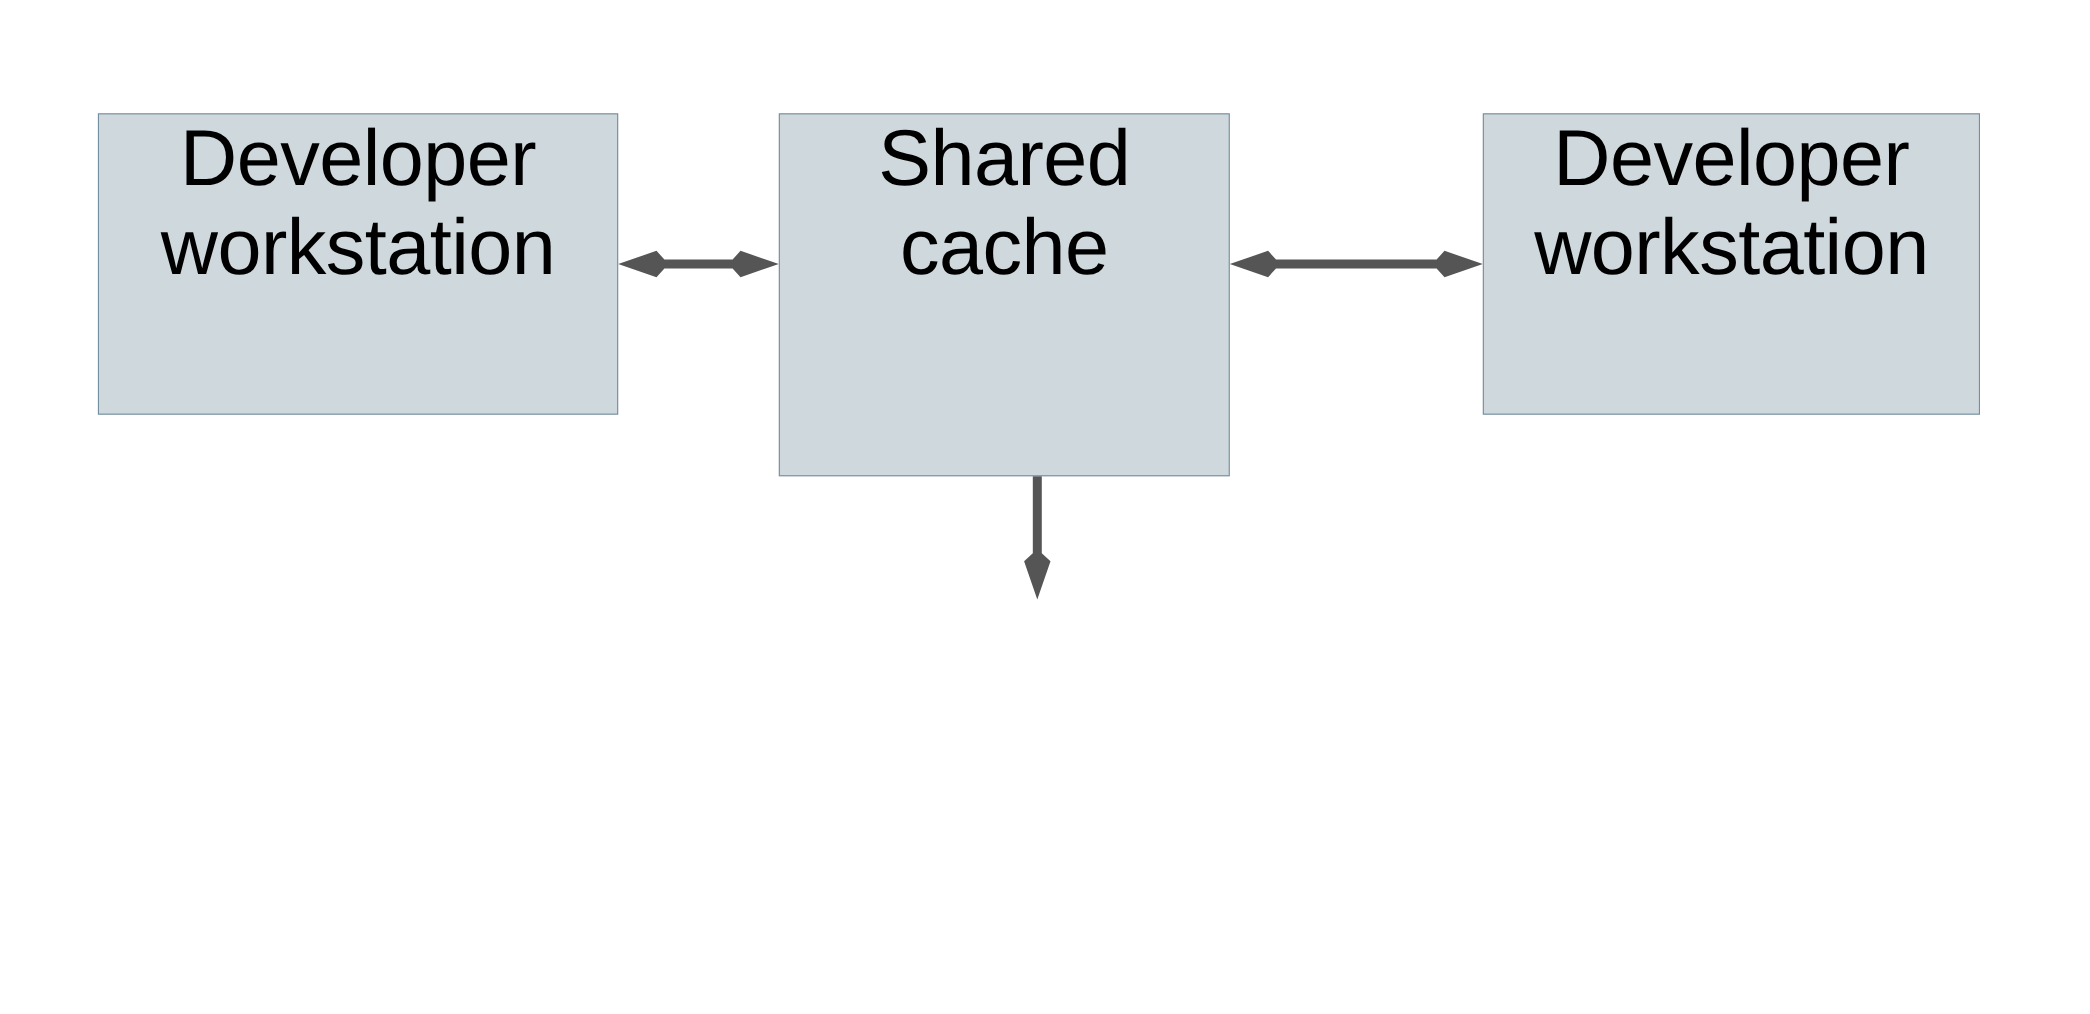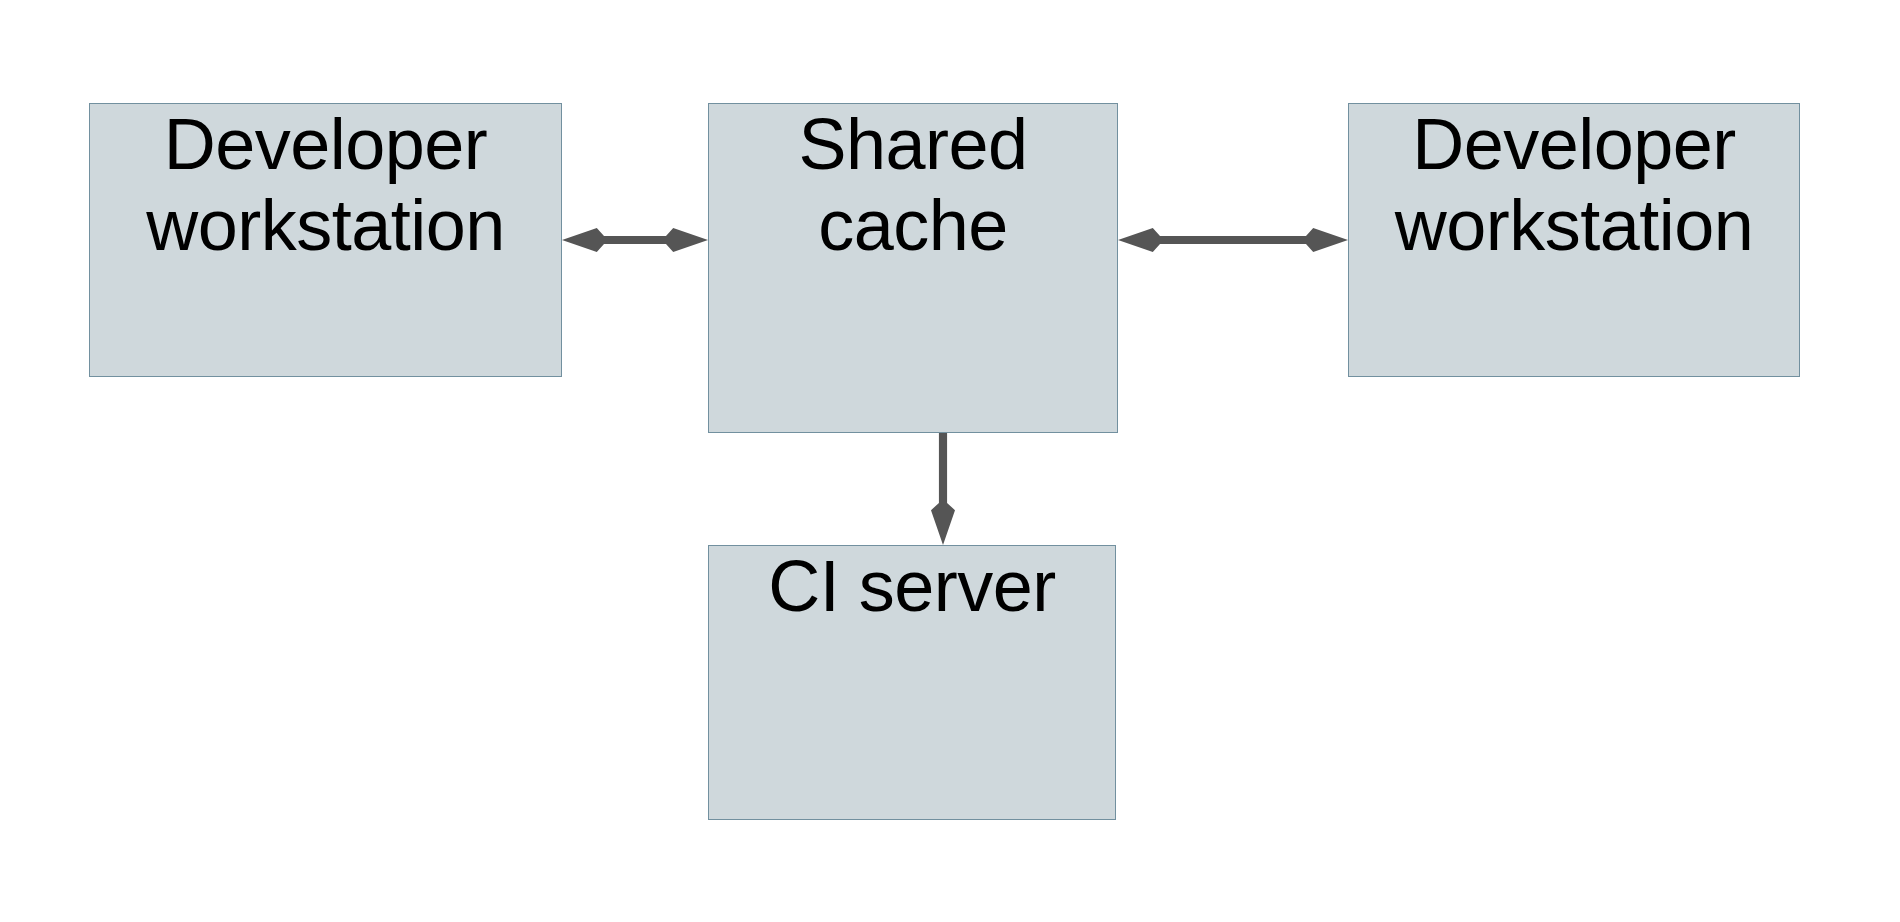--- a/index.html
+++ b/index.html
@@ -62,23 +62,20 @@
   <div class="node-box" id="node-1" style="left: 708px; top: 103px; width: 410px; height: 330px; background: rgb(207, 216, 220); border-color: rgb(114, 144, 159);">
     <span class="node-label" style="color: rgb(0, 0, 0);">Shared
 cache</span>
   </div>
 
   <div class="node-box" id="node-2" style="left: 1348px; top: 103px; width: 452px; height: 274px; background: rgb(207, 216, 220); border-color: rgb(114, 144, 159);">
     <span class="node-label" style="color: rgb(0, 0, 0);">Developer
 workstation</span>
   </div>
 
-  <div class="node-box" id="node-3" style="left: 708px; top: 545px; width: 408px; height: 275px; background: rgb(207, 216, 220); border-color: rgb(114, 144, 159);">
-    <span class="node-label" style="color: rgb(0, 0, 0);">CI server</span>
-  </div>
 
   <div class="connector" id="connector-0" style="left: 562px; top: 228px; width: 146px; height: 24px;">
       <svg width="146" height="24" viewBox="0 0 146 24" xmlns="http://www.w3.org/2000/svg">
         <path d="M 0.00 12.00 L 34.80 0.00 L 42.00 7.92 L 104.00 7.92 L 111.20 0.00 L 146.00 12.00 L 111.20 24.00 L 104.00 16.08 L 42.00 16.08 L 34.80 24.00 Z" fill="#555555"></path>
       </svg>
     </div>
 
   <div class="connector" id="connector-1" style="left: 1118px; top: 228px; width: 230px; height: 24px;">
       <svg width="230" height="24" viewBox="0 0 230 24" xmlns="http://www.w3.org/2000/svg">
         <path d="M 0.00 12.00 L 34.80 0.00 L 42.00 7.92 L 188.00 7.92 L 195.20 0.00 L 230.00 12.00 L 195.20 24.00 L 188.00 16.08 L 42.00 16.08 L 34.80 24.00 Z" fill="#555555"></path>

